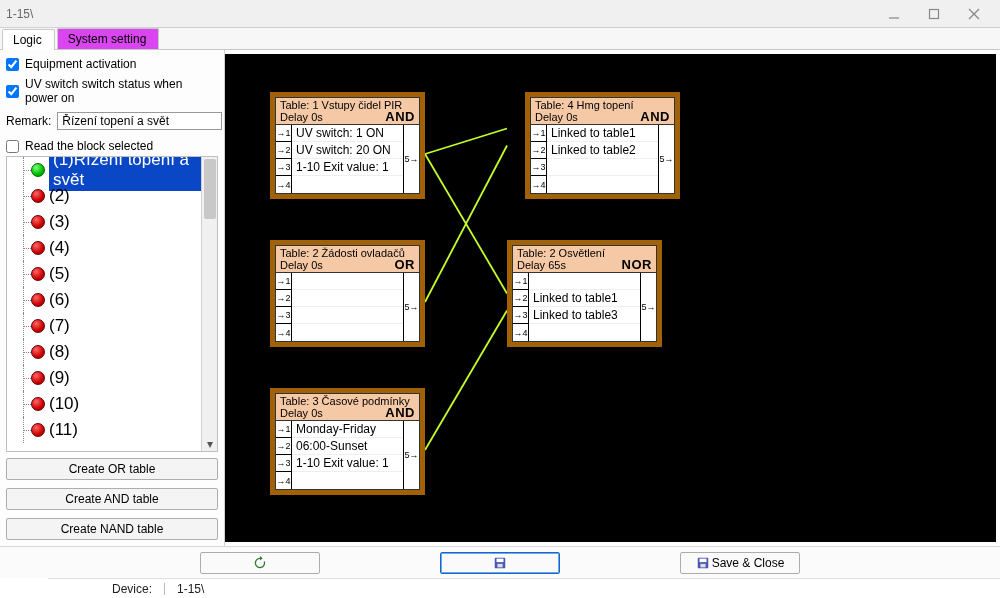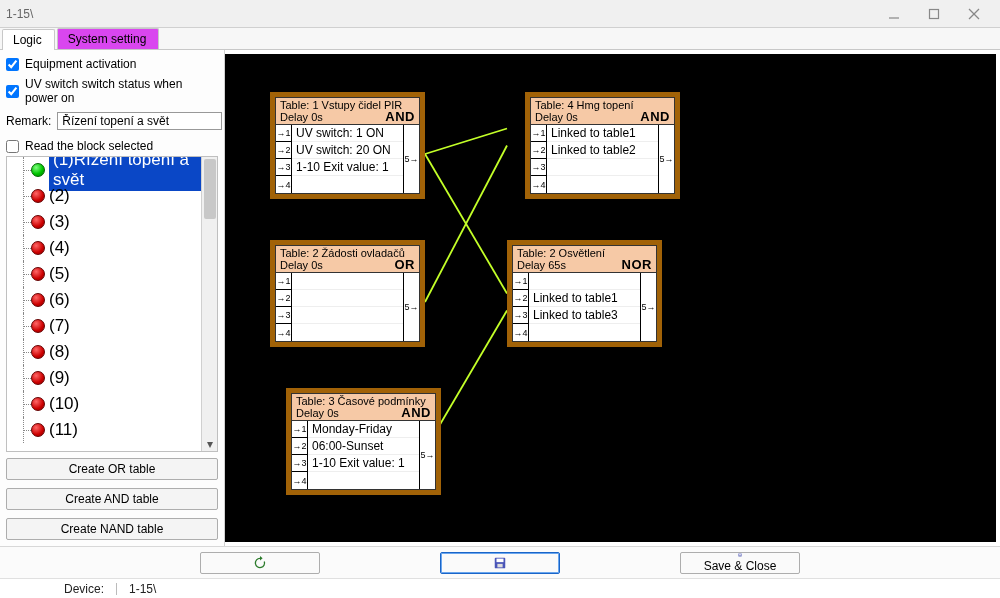--- a/index.html
+++ b/index.html
@@ -137,29 +137,29 @@
 
   
   .bottombar {
     height: 32px; border-top: 1px solid #d8d8d8; display:flex; align-items:center;
     justify-content:center; gap: 120px; padding: 0 20px;
     background: #fbfbfb;
   }
   .bottombar .tbtn {
     width: 120px; height: 22px; border: 1px solid #adadad; background:#fafafa;
     display:flex; align-items:center; justify-content:center; gap:2px;
-    font-size:12px; border-radius:2px;flex-direction:column;
+    font-size:12px; border-radius:2px;
   }
   .bottombar .tbtn.focus { border: 1px solid #1a65c8; box-shadow: 0 0 0 1px #6aa6ee inset; }
   .bottombar .tbtn svg { width:14px; height:14px; }
 
   
   .status {
     height: 20px; border-top: 1px solid #e0e0e0; font-size: 12px;
-    display:flex; align-items:center; padding: 0 64px; color:#222;
+    display:flex; align-items:center; padding: 0 64px; color:#222;margin-left:48px;
   }
   .status .sep { display:inline-block; width:1px; height:12px; background:#bbb; margin: 0 12px; }
 </style>
 </head>
 <body>
 
 <div class="titlebar">
   <span>1-15\</span>
   <span class="spacer"></span>
   <span class="winbtn">
@@ -315,21 +315,21 @@
             <div class="row"></div>
             <div class="row"></div>
             <div class="row"></div>
             <div class="row"></div>
           </div>
           <div class="ports-out">
             <div class="port" style="height: 68px;">5<span class="arrow">→</span></div>
           </div>
         </div>
       </div>
-      <div class="block" style="left: 61px; top: 334px;">
+      <div class="block" style="left: 45px; top: 334px;">
         <div class="hdr"><span class="title">Table: 3 Časové podmínky</span><span class="op">AND</span><span>Delay 0s</span></div>
         <div class="body">
           <div class="ports-in">
             <div class="port"><span class="arrow">→</span>1</div>
             <div class="port"><span class="arrow">→</span>2</div>
             <div class="port"><span class="arrow">→</span>3</div>
             <div class="port"><span class="arrow">→</span>4</div>
           </div>
           <div class="rows">
             <div class="row">Monday-Friday</div>

